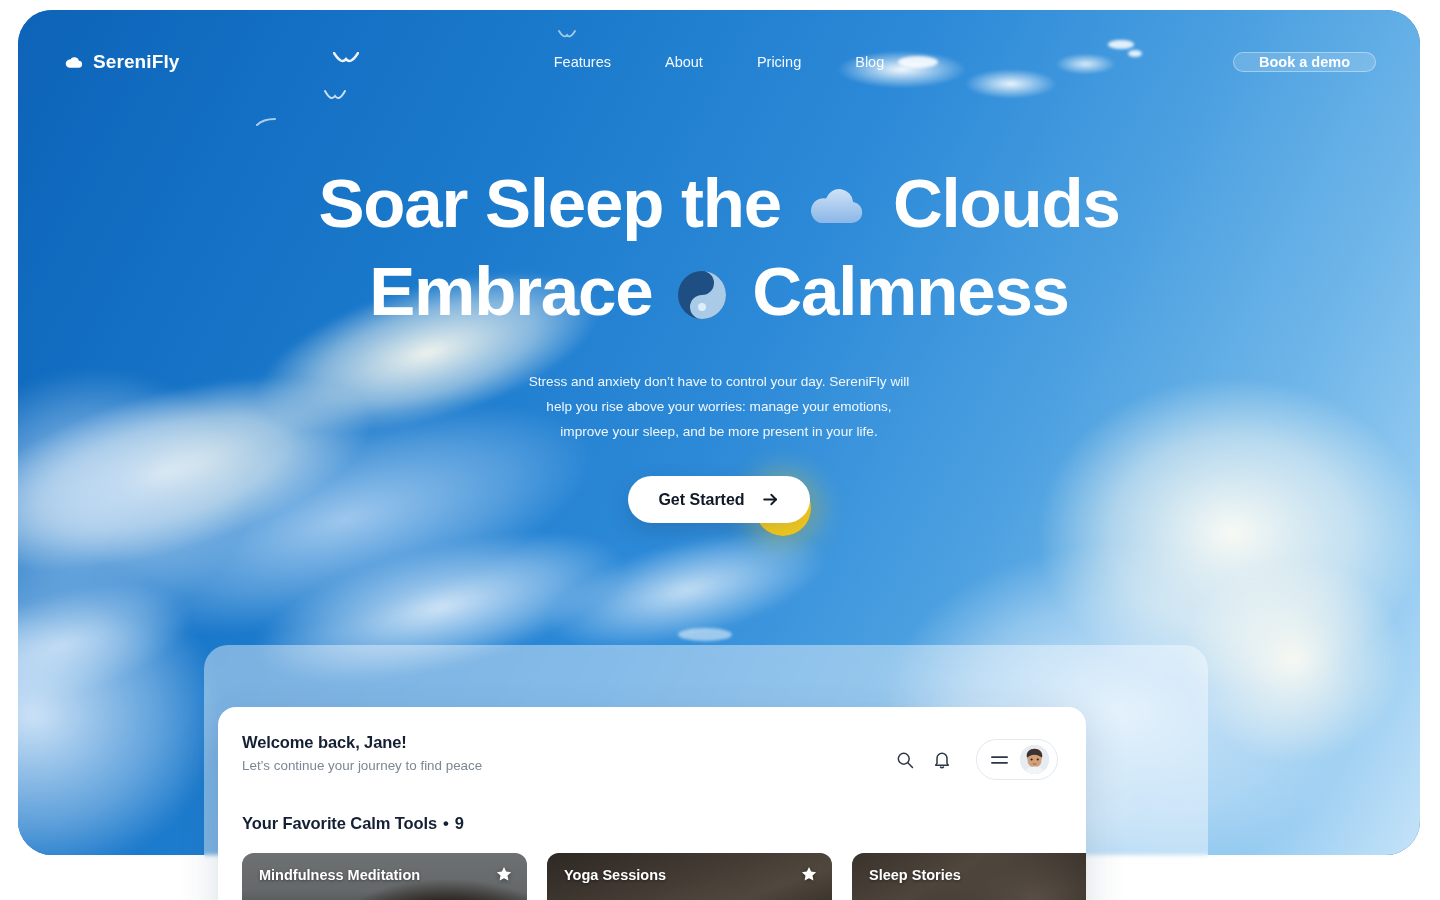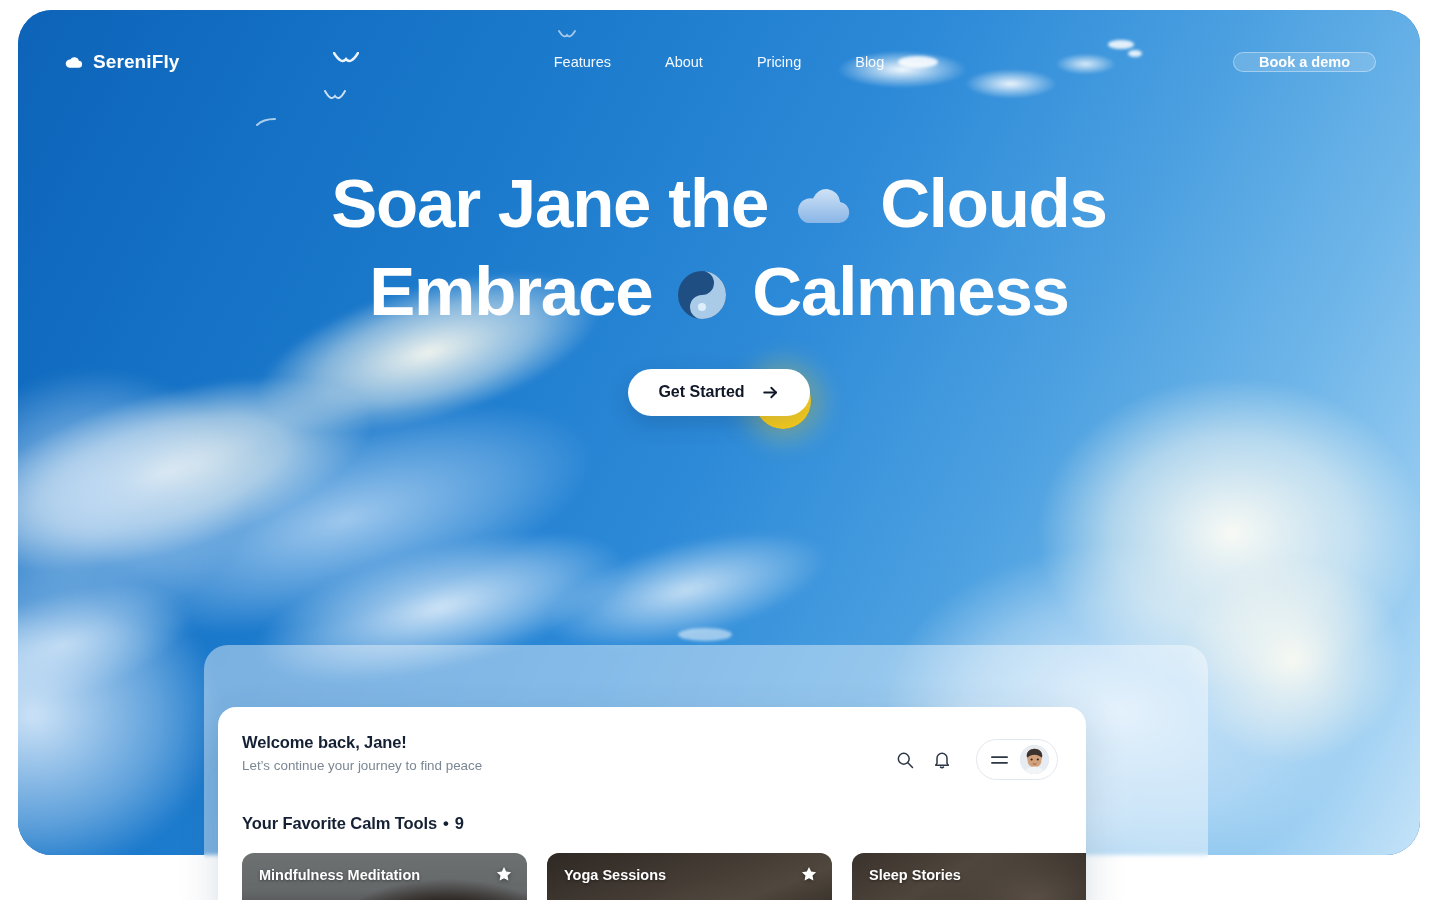--- a/index.html
+++ b/index.html
@@ -347,21 +347,21 @@
         <span class="nav-link">Pricing</span>
         <span class="nav-link">Blog</span>
       </div>
 
       <button class="nav-cta">Book a demo</button>
     </nav>
 
     <div class="hero-content">
       <h1 class="headline">
         <span class="hl-line">
-          <span>Soar Jane the</span>
+          <span>Soar Sleep the</span>
           <span class="emoji-cloud">
             <svg viewBox="0 0 64 60" width="64" height="60">
               <defs>
                 <linearGradient id="cg" x1="0" y1="0" x2="0" y2="1">
                   <stop offset="0%" stop-color="#cfe2f7"></stop>
                   <stop offset="100%" stop-color="#8ab6e6"></stop>
                 </linearGradient>
               </defs>
               <path d="M16 48h31a10.5 10.5 0 0 0 1.2-20.9A14 14 0 0 0 21 23.5 11.2 11.2 0 0 0 16 48z" fill="url(#cg)"></path>
             </svg>
@@ -375,20 +375,25 @@
               <circle cx="26" cy="26" r="24" fill="#1f4f82"></circle>
               <path d="M26 2a24 24 0 0 1 0 48 12 12 0 0 1 0-24 12 12 0 0 0 0-24z" fill="#a9cbe8"></path>
               <circle cx="26" cy="14" r="4" fill="#1f4f82"></circle>
               <circle cx="26" cy="38" r="4" fill="#dfeefb"></circle>
             </svg>
           </span>
           <span>Calmness</span>
         </span>
       </h1>
 
+      <p class="subtitle">
+        <span>Stress and anxiety don’t have to control your day. SereniFly will</span><br>
+        <span>help you rise above your worries: manage your emotions,</span><br>
+        <span>improve your sleep, and be more present in your life.</span>
+      </p>
 
       <div class="cta-wrap">
         <div class="sun"></div>
         <button class="cta-btn">
           <span>Get Started</span>
           <span>
             <svg class="cta-arrow" viewBox="0 0 24 24" fill="none" stroke="#101828" stroke-width="2.3" stroke-linecap="round" stroke-linejoin="round">
                 <path d="M4 12h15"></path>
                 <path d="M13 6l6 6-6 6"></path>
               </svg>

